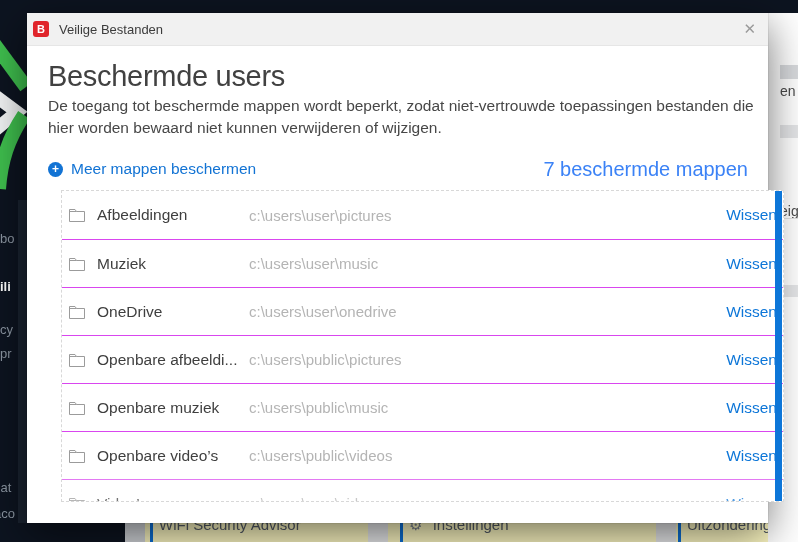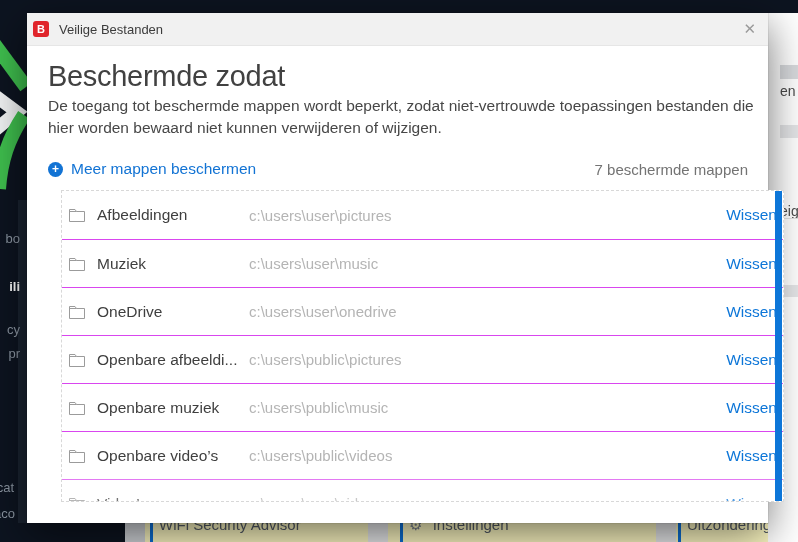--- a/index.html
+++ b/index.html
@@ -6,21 +6,21 @@
   html,body { width:798px; height:542px; }
   body {
     position:relative; overflow:hidden;
     background:#0d1420;
     font-family:"Liberation Sans", sans-serif;
   }
 
   
   .bg-left-art { position:absolute; left:0; top:13px; width:28px; height:200px; z-index:1; }
   .bg-left-strip { position:absolute; left:18px; top:200px; width:10px; height:323px; background:#1a2330; z-index:1; }
-  .side-frag { position:absolute; z-index:2; width:20px; text-align:right; left:0;
+  .side-frag { position:absolute; z-index:2; width:20px; text-align:left; left:0;
                font-size:13px; color:#8b95a1; }
   .side-frag.bold { color:#ffffff; font-weight:bold; }
   .side-frag.f-bo  { top:231px; }
   .side-frag.f-ili { top:279px; }
   .side-frag.f-cy  { top:322px; }
   .side-frag.f-pr  { top:346px; }
   .side-frag.f-cat { top:480px; left:-6px; }
   .side-frag.f-aco { top:506px; left:-6px; }
 
   .bg-bottom { position:absolute; left:125px; top:523px; width:673px; height:24px; background:#fef9c3; z-index:1;padding-left:8px; }
@@ -68,21 +68,21 @@
   h1.heading { font-size:29px; line-height:34px; font-weight:400; color:#414141; letter-spacing:-.3px; }
   p.desc { margin-top:2px; width:712px; font-size:15.5px; line-height:22px; color:#474747; }
 
   .actions { margin-top:20px; height:20px; display:flex; align-items:center; }
   .add-link { display:flex; align-items:center; cursor:pointer; }
   .plus-ic {
     width:15px; height:15px; border-radius:50%; background:#1273d4; color:#fff;
     font-size:12px; line-height:15px; text-align:center; font-weight:bold; flex:none;
   }
   .add-link .lbl { margin-left:8px; font-size:15.5px; color:#1273d4; }
-  .count { margin-left:auto; font-size:15px; color:#737373;text-align:right; }
+  .count { margin-left:auto; font-size:20px; color:#3b82f6;text-align:right; }
 
   .list {
     position:relative; margin:11px 5px 0 13px; width:723px; height:312px;
     border:1px dashed #d8d8d8; overflow:hidden; background:#fff;
   }
   .row {
     height:48px; display:flex; align-items:center; padding:0 6px 0 7px;
   }
   .row + .row { border-top:1px solid #d946ef; }
   .row .fic { flex:none; width:16px; height:14px; margin-right:12px; }
@@ -144,21 +144,21 @@
 </div>
 
 <div class="dialog">
   <div class="titlebar">
     <div class="b-logo">B</div>
     <span class="ttl">Veilige Bestanden</span>
     <span class="close">✕</span>
   </div>
 
   <div class="content">
-    <h1 class="heading">Beschermde zodat</h1>
+    <h1 class="heading">Beschermde users</h1>
     <p class="desc">De toegang tot beschermde mappen wordt beperkt, zodat niet-vertrouwde toepassingen bestanden die hier worden bewaard niet kunnen verwijderen of wijzigen.</p>
 
     <div class="actions">
       <div class="add-link">
         <span class="plus-ic">+</span>
         <span class="lbl">Meer mappen beschermen</span>
       </div>
       <span class="count">7 beschermde mappen</span>
     </div>
 

